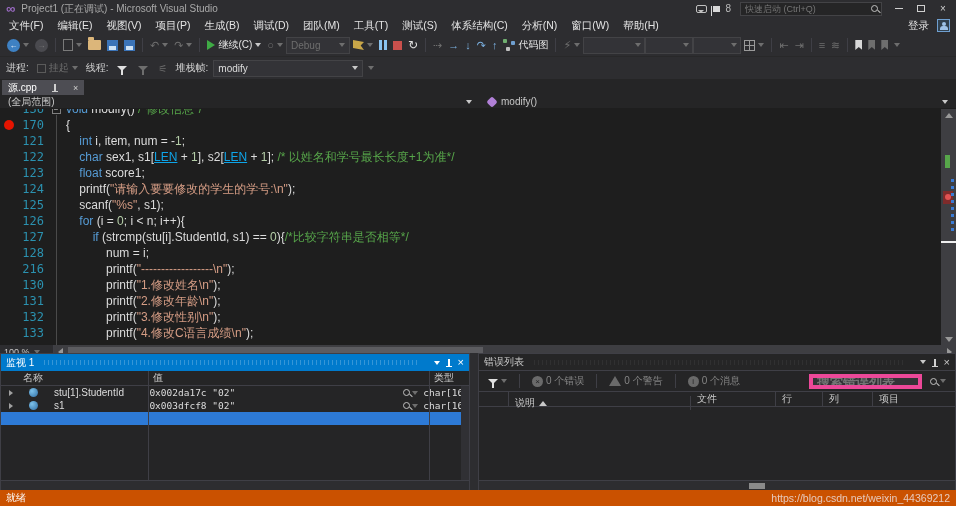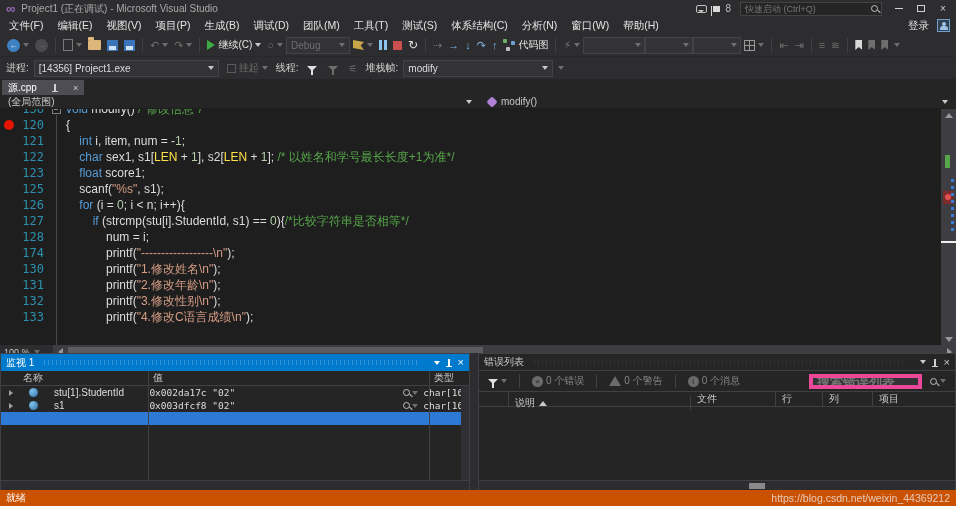--- a/index.html
+++ b/index.html
@@ -99,21 +99,21 @@
   #code-lines{position:absolute;left:0;top:-8px;right:15px;}
   .code-row{display:flex;height:16px;align-items:center;font-family:"DejaVu Sans Mono",monospace;font-size:12px;}
   .bp-col{width:18px;flex:none;height:100%;display:flex;align-items:center;justify-content:center;}
   .bp-dot{width:10px;height:10px;border-radius:50%;background:#e51400;display:inline-block;}
   .ln{width:32px;flex:none;text-align:right;padding-right:6px;color:#2b91af;font-family:"DejaVu Sans Mono",monospace;}
   .fold-col{width:12px;flex:none;display:flex;justify-content:center;}
   .fold-box{width:9px;height:9px;border:1px solid #808080;color:#c8c8c8;font-size:8px;line-height:7px;text-align:center;background:#1e1e1e;position:relative;z-index:2;}
   .fold-box:before{content:"−";}
   .code-text{white-space:pre;padding-left:4px;color:#dcdcdc;}
   .tk-kw{color:#569cd6;} .tk-id{color:#dcdcdc;} .tk-str{color:#d69d85;}
-  .tk-com{color:#57a64a;} .tk-num{color:#b5cea8;} .tk-mac{color:#fde047;}
+  .tk-com{color:#57a64a;} .tk-num{color:#b5cea8;} .tk-mac{color:#0ea5e9;text-decoration:underline;}
   #outline-guide{position:absolute;left:56px;top:6px;bottom:0;width:1px;background:#4a4a4a;}
   #ed-vscroll{position:absolute;right:0;top:0;width:15px;height:100%;background:#3e3e42;}
   .scr-arrow{position:absolute;left:0;width:15px;height:12px;display:flex;align-items:center;justify-content:center;}
   .tri-up{width:0;height:0;border-left:4px solid transparent;border-right:4px solid transparent;border-bottom:5px solid #999;}
   .tri-down{width:0;height:0;border-left:4px solid transparent;border-right:4px solid transparent;border-top:5px solid #999;}
   .tri-left{width:0;height:0;border-top:4px solid transparent;border-bottom:4px solid transparent;border-right:5px solid #999;}
   .tri-right{width:0;height:0;border-top:4px solid transparent;border-bottom:4px solid transparent;border-left:5px solid #999;}
   .mark-green{position:absolute;left:4px;top:46px;width:5px;height:13px;background:#57a64a;}
   .mark-red{position:absolute;left:2px;top:82px;width:10px;height:13px;background:#7e2b2b;}
   .mark-red:after{content:"";position:absolute;left:2px;top:3px;width:6px;height:6px;border-radius:50%;background:#e05252;}
@@ -348,24 +348,20 @@
     <span class="tbtn">
         <span class="i-bookmark dim"></span>
       </span>
     <span class="tbtn">
         <span class="caret dim"></span>
       </span>
   </div>
 
   <div id="debugbar">
     <span>进程:</span>
-    <span class="combo" style="width:185px;">
-      <span class="lbl">[14356] Project1.exe</span>
-      <span class="caret"></span>
-    </span>
     <span class="tbtn dimtxt">
       <span class="i-doc" style="border-color:#5a5a5a;width:9px;height:9px;"></span>
       <span>挂起</span>
       <span class="caret dim"></span>
     </span>
     <span>线程:</span>
     <span class="tbtn">
         <span class="i-funnel"></span>
       </span>
     <span class="tbtn">
@@ -407,21 +403,21 @@
           <span class="ln">136</span>
           <span class="fold-col">
             <span class="fold-box"></span>
           </span>
           <span class="code-text"><span class="tk-kw">void</span><span class="tk-id"> modify() </span><span class="tk-com">/*修改信息*/</span></span>
         </div>
         <div class="code-row">
           <span class="bp-col">
             <span class="bp-dot"></span>
           </span>
-          <span class="ln">120</span>
+          <span class="ln">170</span>
           <span class="fold-col"></span>
           <span class="code-text"><span class="tk-id">{</span></span>
         </div>
         <div class="code-row">
           <span class="bp-col"></span>
           <span class="ln">121</span>
           <span class="fold-col"></span>
           <span class="code-text"><span class="tk-id">    </span><span class="tk-kw">int</span><span class="tk-id"> i, item, num = -</span><span class="tk-num">1</span><span class="tk-id">;</span></span>
         </div>
         <div class="code-row">
@@ -431,20 +427,26 @@
           <span class="code-text"><span class="tk-id">    </span><span class="tk-kw">char</span><span class="tk-id"> sex1, s1[</span><span class="tk-mac">LEN</span><span class="tk-id"> + </span><span class="tk-num">1</span><span class="tk-id">], s2[</span><span class="tk-mac">LEN</span><span class="tk-id"> + </span><span class="tk-num">1</span><span class="tk-id">]; </span><span class="tk-com">/* 以姓名和学号最长长度+1为准*/</span></span>
         </div>
         <div class="code-row">
           <span class="bp-col"></span>
           <span class="ln">123</span>
           <span class="fold-col"></span>
           <span class="code-text"><span class="tk-id">    </span><span class="tk-kw">float</span><span class="tk-id"> score1;</span></span>
         </div>
         <div class="code-row">
           <span class="bp-col"></span>
+          <span class="ln">124</span>
+          <span class="fold-col"></span>
+          <span class="code-text"><span class="tk-id">    printf(</span><span class="tk-str">"请输入要要修改的学生的学号:\n"</span><span class="tk-id">);</span></span>
+        </div>
+        <div class="code-row">
+          <span class="bp-col"></span>
           <span class="ln">125</span>
           <span class="fold-col"></span>
           <span class="code-text"><span class="tk-id">    scanf(</span><span class="tk-str">"%s"</span><span class="tk-id">, s1);</span></span>
         </div>
         <div class="code-row">
           <span class="bp-col"></span>
           <span class="ln">126</span>
           <span class="fold-col"></span>
           <span class="code-text"><span class="tk-id">    </span><span class="tk-kw">for</span><span class="tk-id"> (i = </span><span class="tk-num">0</span><span class="tk-id">; i &lt; n; i++){</span></span>
         </div>
@@ -455,21 +457,21 @@
           <span class="code-text"><span class="tk-id">        </span><span class="tk-kw">if</span><span class="tk-id"> (strcmp(stu[i].StudentId, s1) == </span><span class="tk-num">0</span><span class="tk-id">){</span><span class="tk-com">/*比较字符串是否相等*/</span></span>
         </div>
         <div class="code-row">
           <span class="bp-col"></span>
           <span class="ln">128</span>
           <span class="fold-col"></span>
           <span class="code-text"><span class="tk-id">            num = i;</span></span>
         </div>
         <div class="code-row">
           <span class="bp-col"></span>
-          <span class="ln">174</span>
+          <span class="ln">216</span>
           <span class="fold-col"></span>
           <span class="code-text"><span class="tk-id">            printf(</span><span class="tk-str">"------------------\n"</span><span class="tk-id">);</span></span>
         </div>
         <div class="code-row">
           <span class="bp-col"></span>
           <span class="ln">130</span>
           <span class="fold-col"></span>
           <span class="code-text"><span class="tk-id">            printf(</span><span class="tk-str">"1.修改姓名\n"</span><span class="tk-id">);</span></span>
         </div>
         <div class="code-row">

